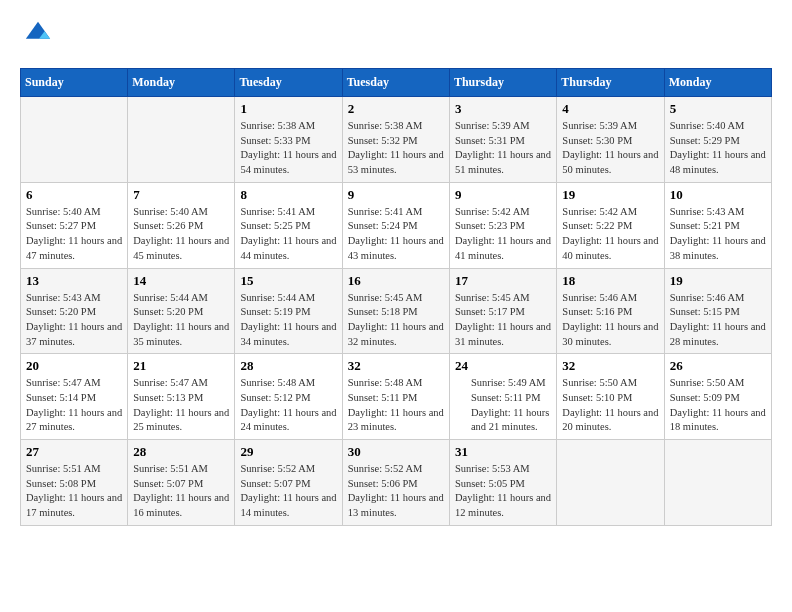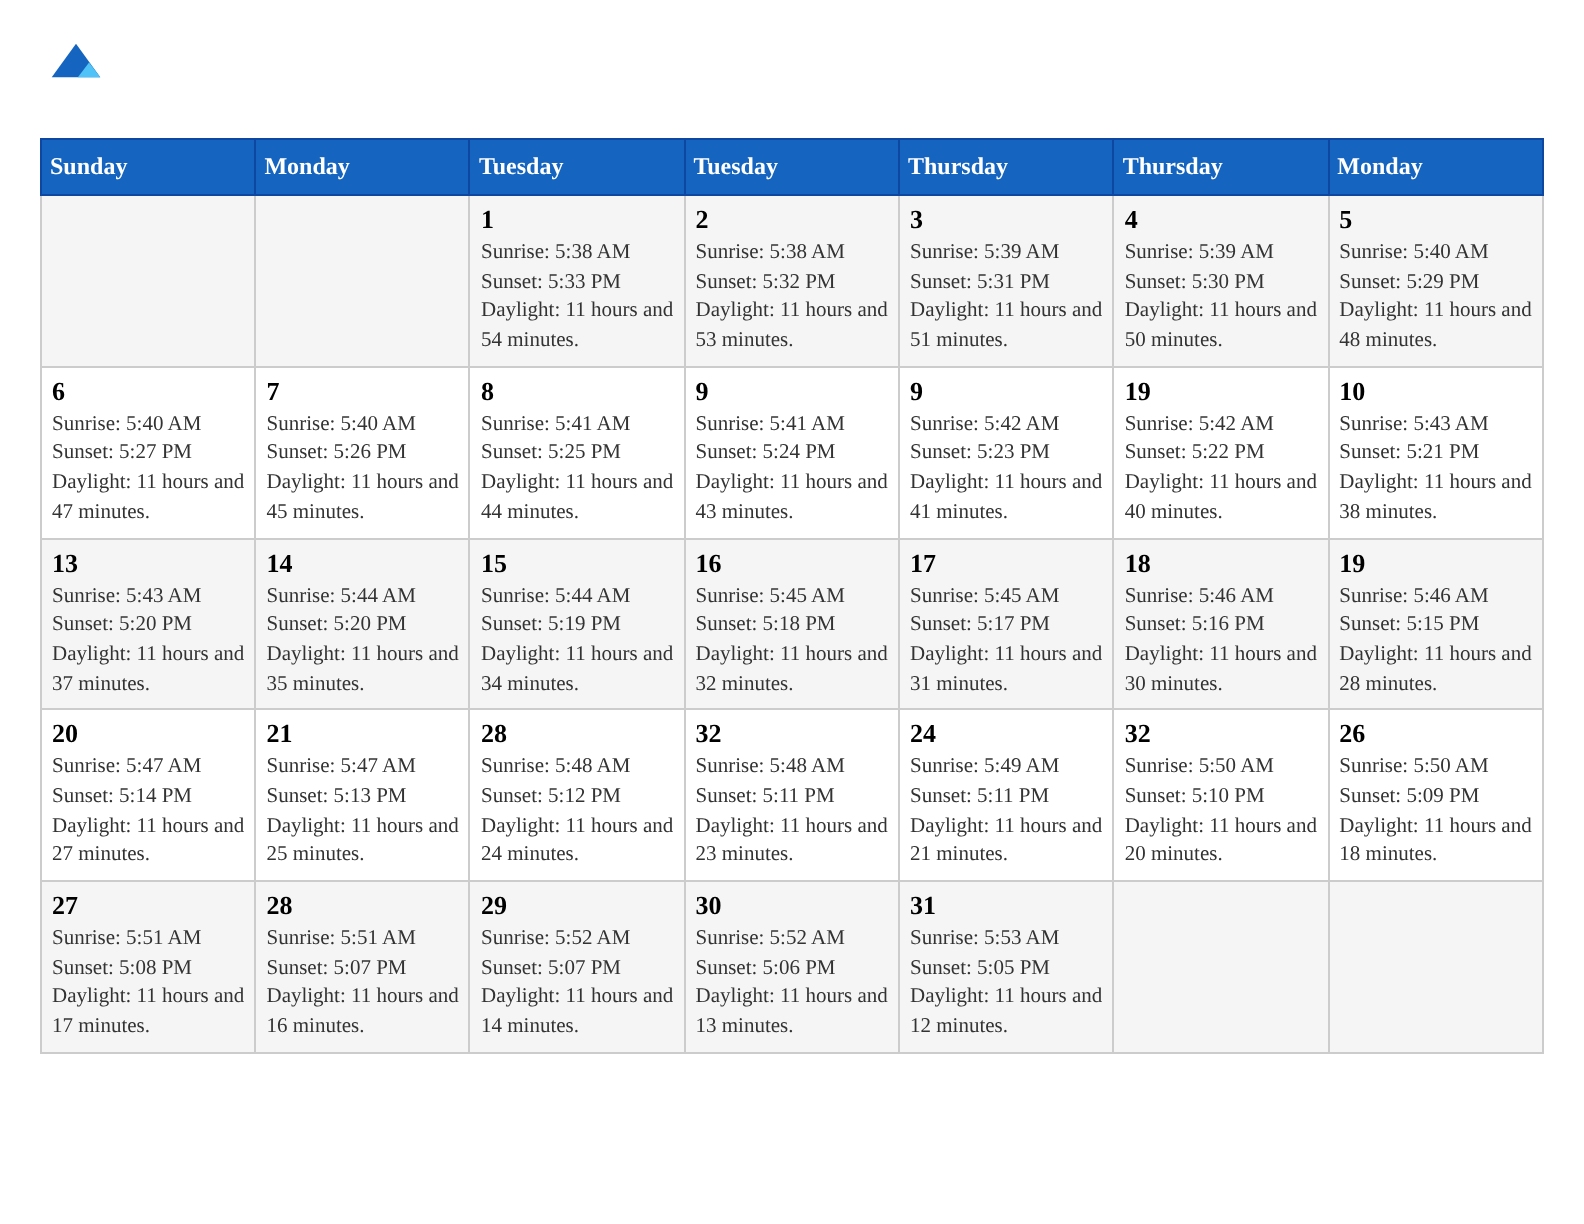--- a/index.html
+++ b/index.html
@@ -261,21 +261,21 @@
 Daylight: 11 hours and 24 minutes.</div>
         </td>
         <td>
           <span class="day-num">32</span>
           <div class="day-info" style="white-space: pre-line;">Sunrise: 5:48 AM
 Sunset: 5:11 PM
 Daylight: 11 hours and 23 minutes.</div>
         </td>
         <td>
           <span class="day-num">24</span>
-          <div class="day-info" style="white-space: pre-line;">Sunrise: 5:49 AM
+          <div class="day-info" style="white-space: pre-line; margin-left: 16px;">Sunrise: 5:49 AM
 Sunset: 5:11 PM
 Daylight: 11 hours and 21 minutes.</div>
         </td>
         <td>
           <span class="day-num">32</span>
           <div class="day-info" style="white-space: pre-line;">Sunrise: 5:50 AM
 Sunset: 5:10 PM
 Daylight: 11 hours and 20 minutes.</div>
         </td>
         <td>

